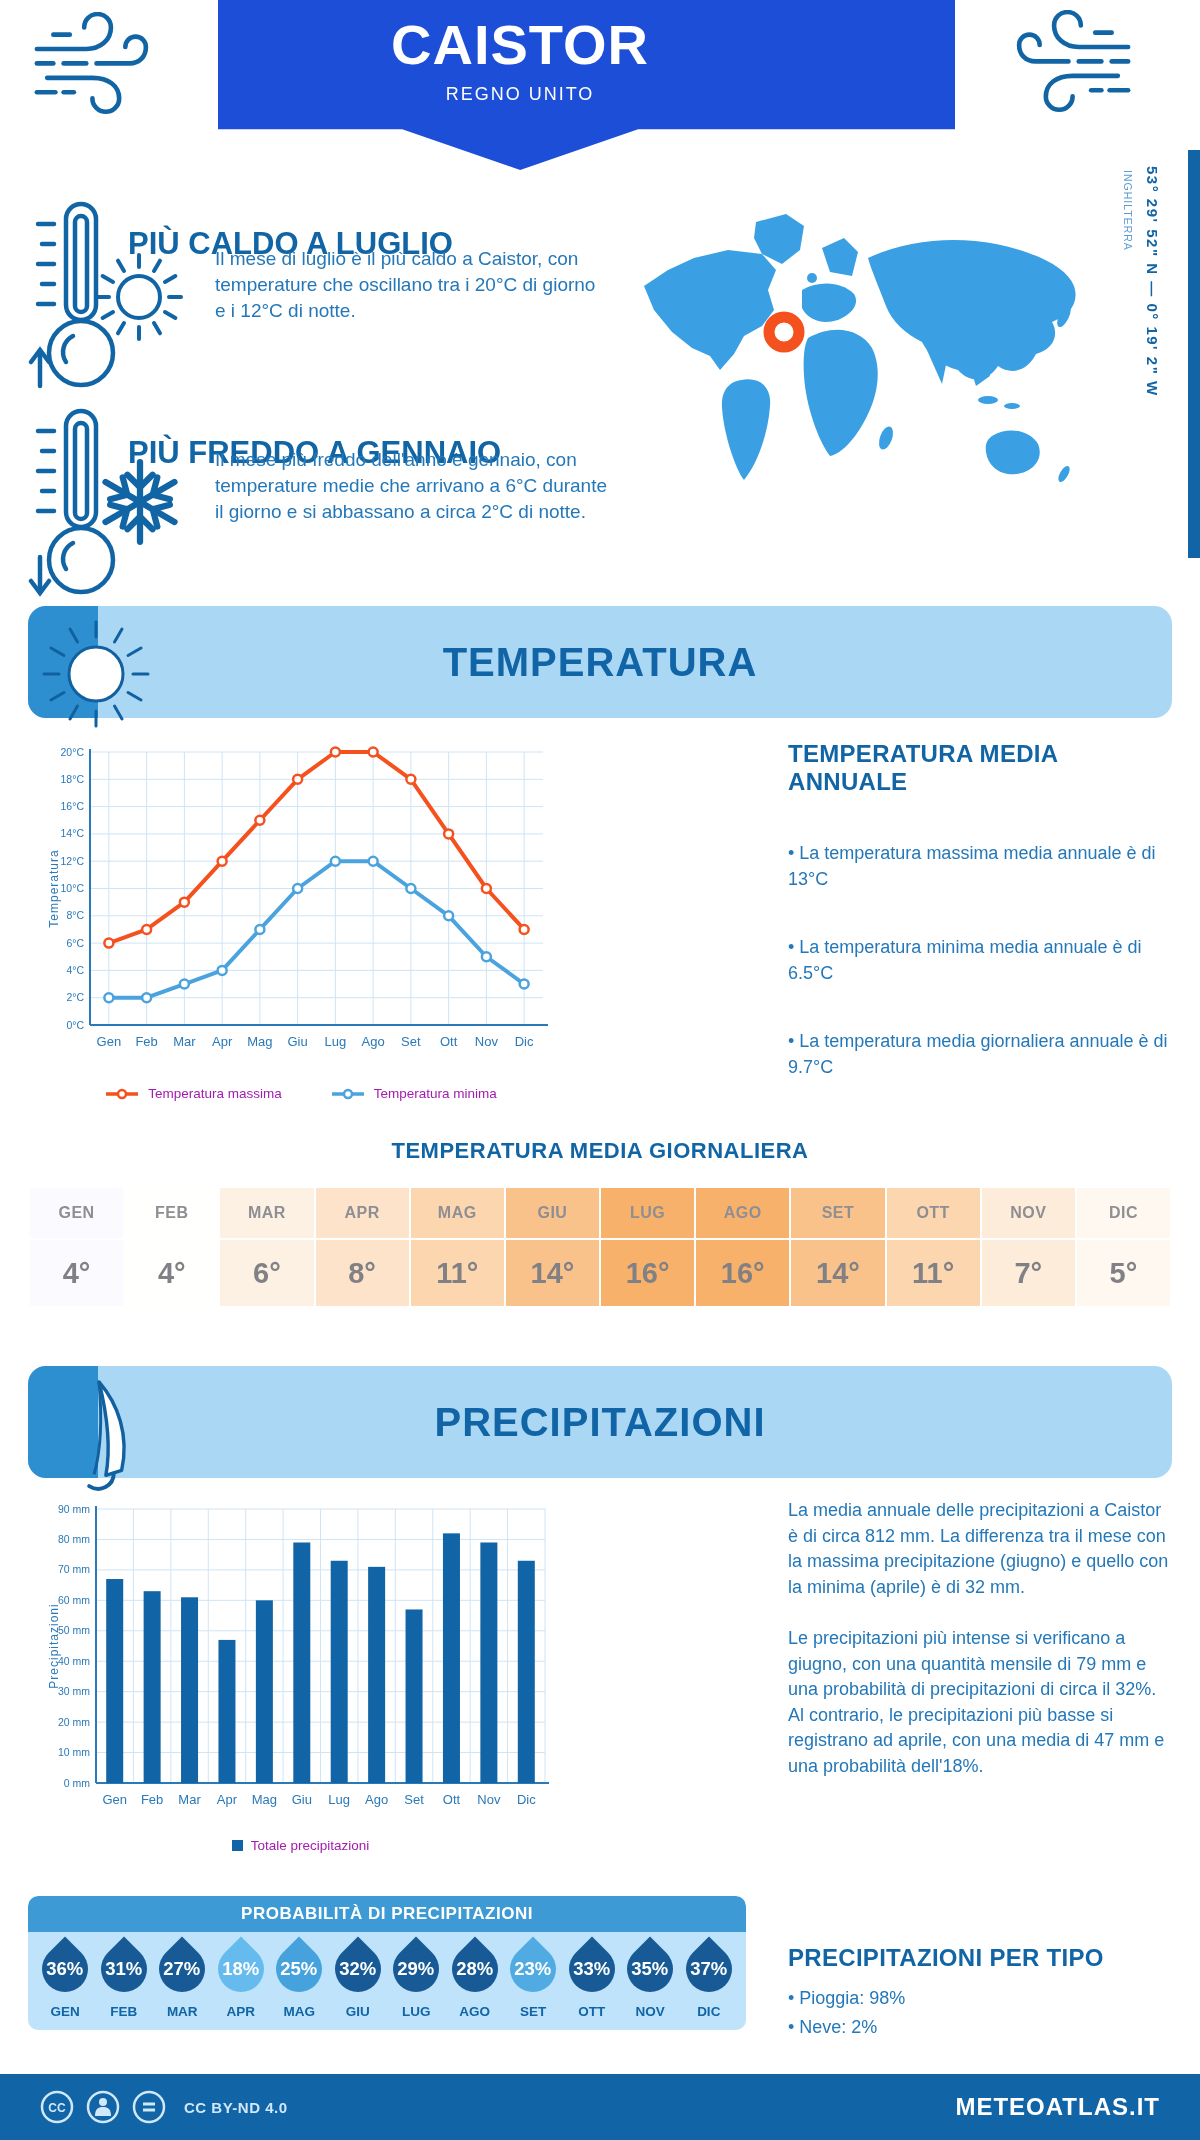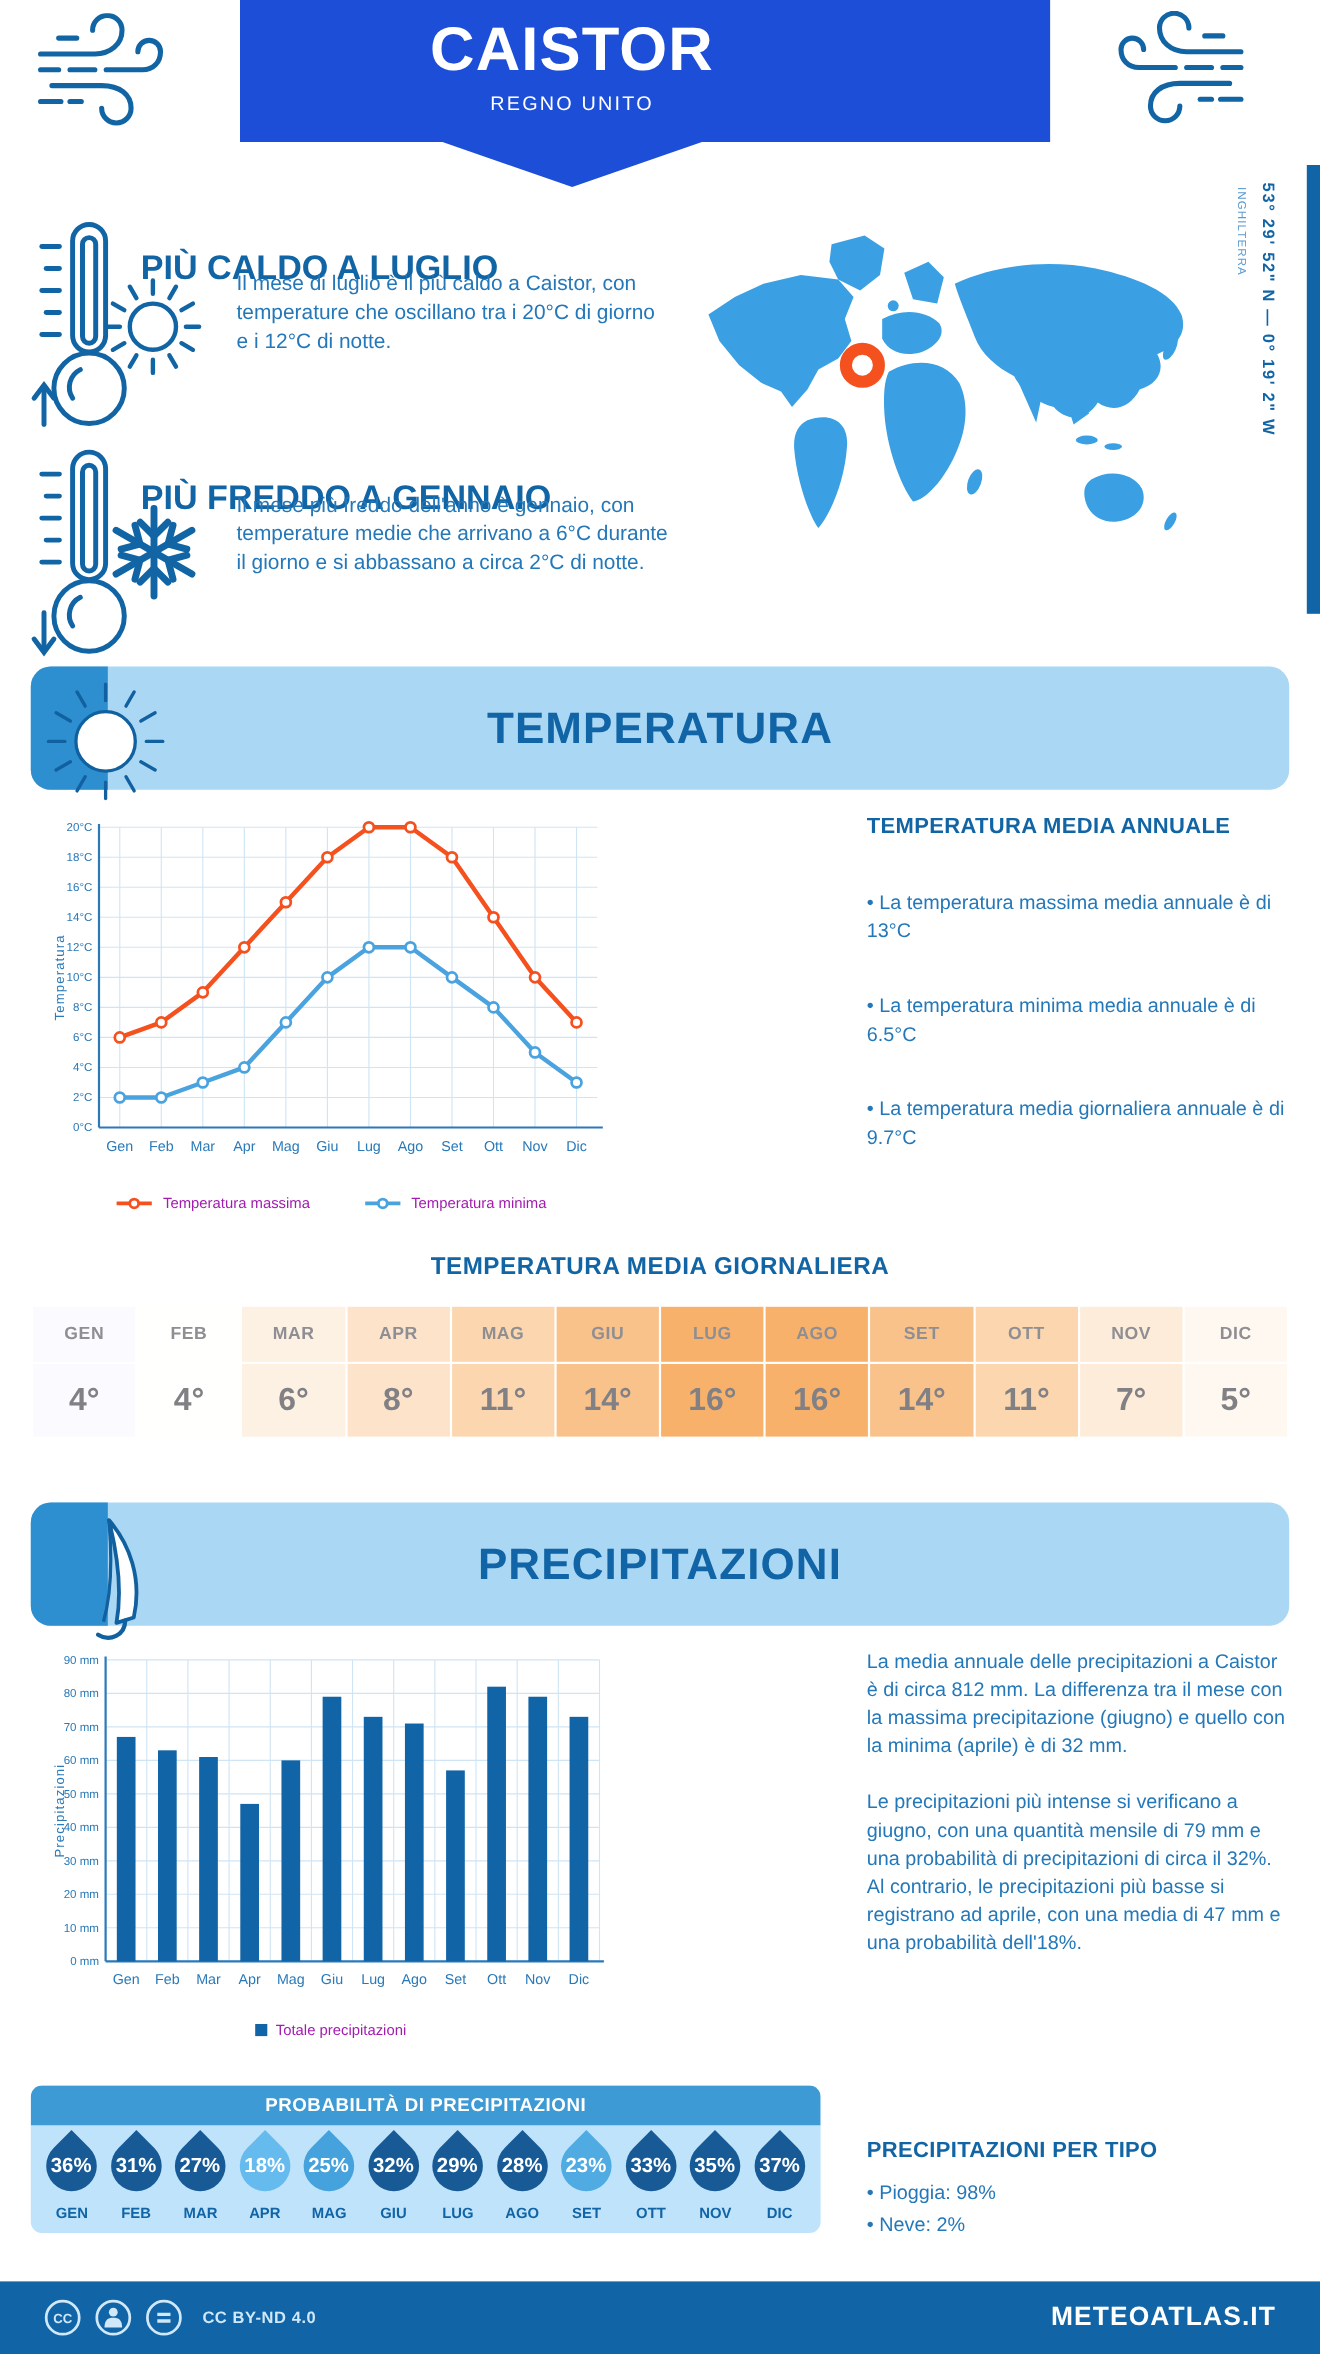--- a/index.html
+++ b/index.html
@@ -33,21 +33,21 @@
                  font-weight:bold;letter-spacing:1px;}
 
   
   .chart{left:48px;width:505px;height:318px;}
   .chart svg{font-family:"Liberation Sans",sans-serif;}
   .legend-row{left:48px;width:505px;display:flex;justify-content:center;gap:48px;}
   .leg-item{display:flex;align-items:center;gap:8px;color:#a21caf;font-size:13.5px;}
   .sq{display:inline-block;width:11px;height:11px;background:#1164a5;}
 
   
-  .r-title{color:#1265a5;font-size:20px;font-weight:bold;letter-spacing:.3px;}
+  .r-title{color:#1265a5;font-size:24px;font-weight:bold;letter-spacing:.3px;}
   .bullet{color:#2478b9;font-size:18px;line-height:1.45;margin-top:42px;}
   .para{color:#2478b9;font-size:18px;line-height:1.42;margin:0 0 26px 0;}
   .tipo-item{color:#2478b9;font-size:18px;line-height:1.6;}
 
   
   .daily-title{left:0;top:1138px;width:1200px;text-align:center;color:#1265a5;
                font-size:22px;font-weight:bold;letter-spacing:.5px;}
   .daily-table{left:30px;top:1188px;width:1140px;display:flex;gap:2px;}
   .t-col{flex:1;display:flex;flex-direction:column;gap:2px;}
   .t-head{height:50px;display:flex;align-items:center;justify-content:center;

